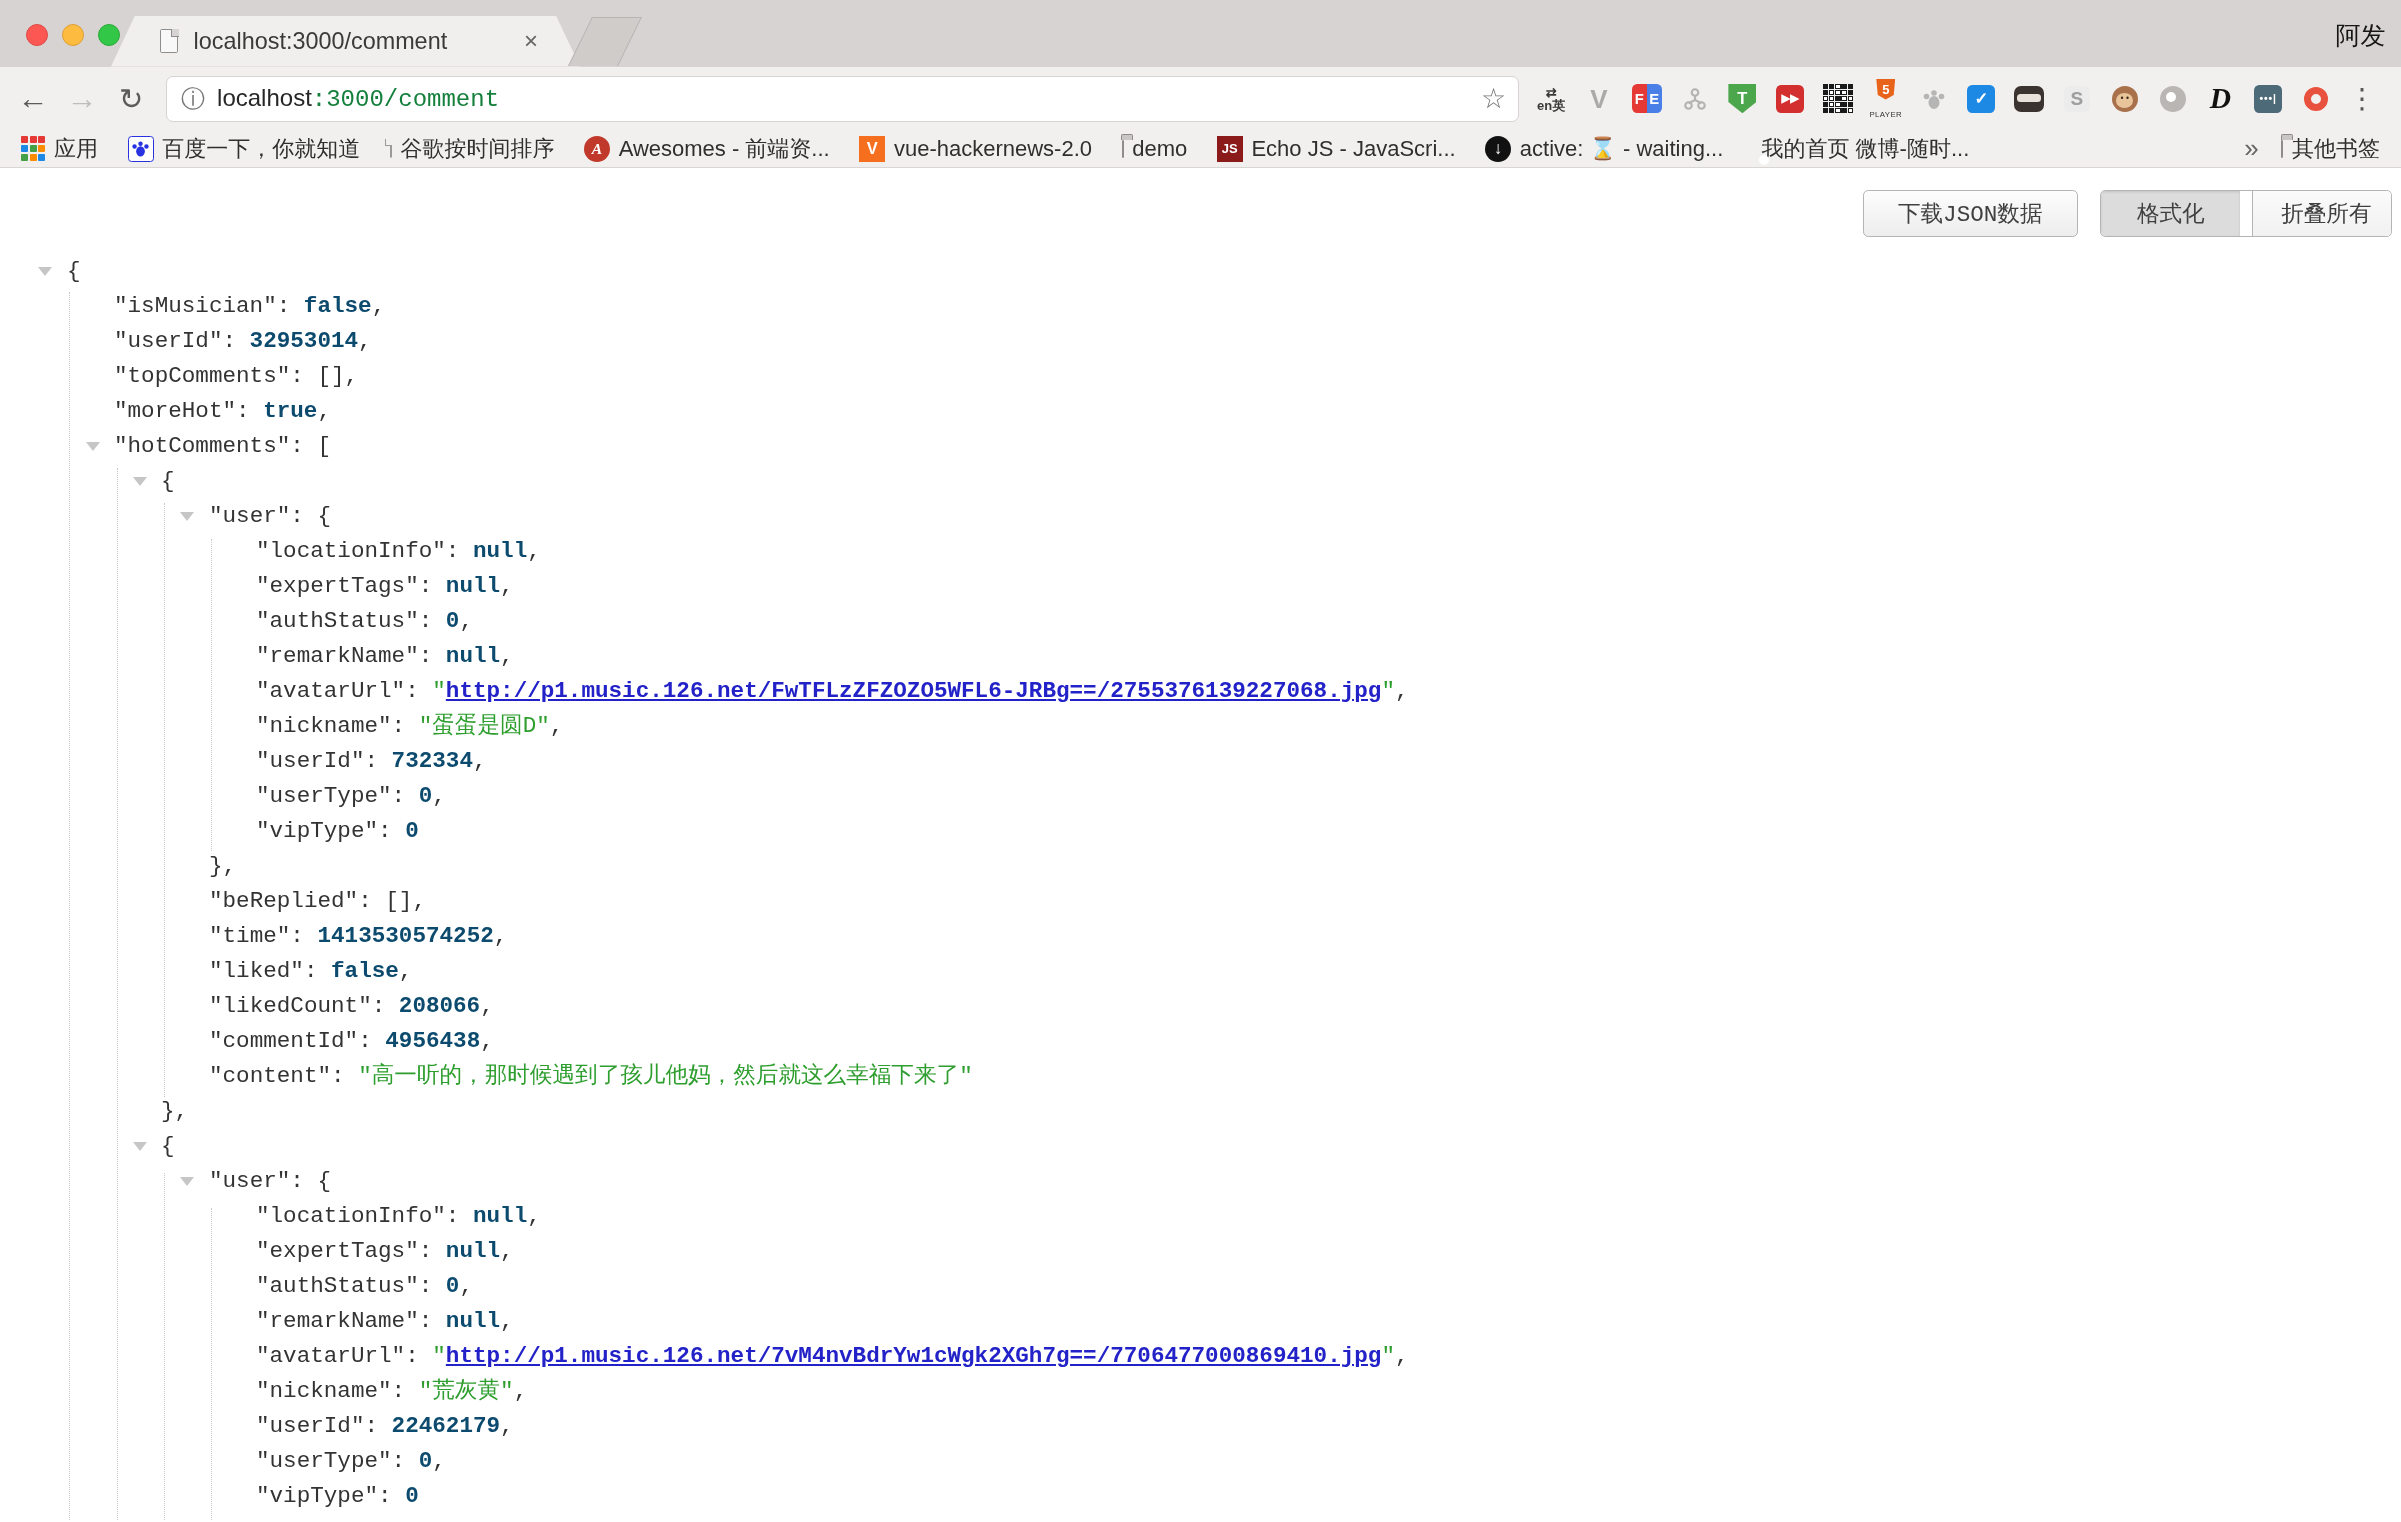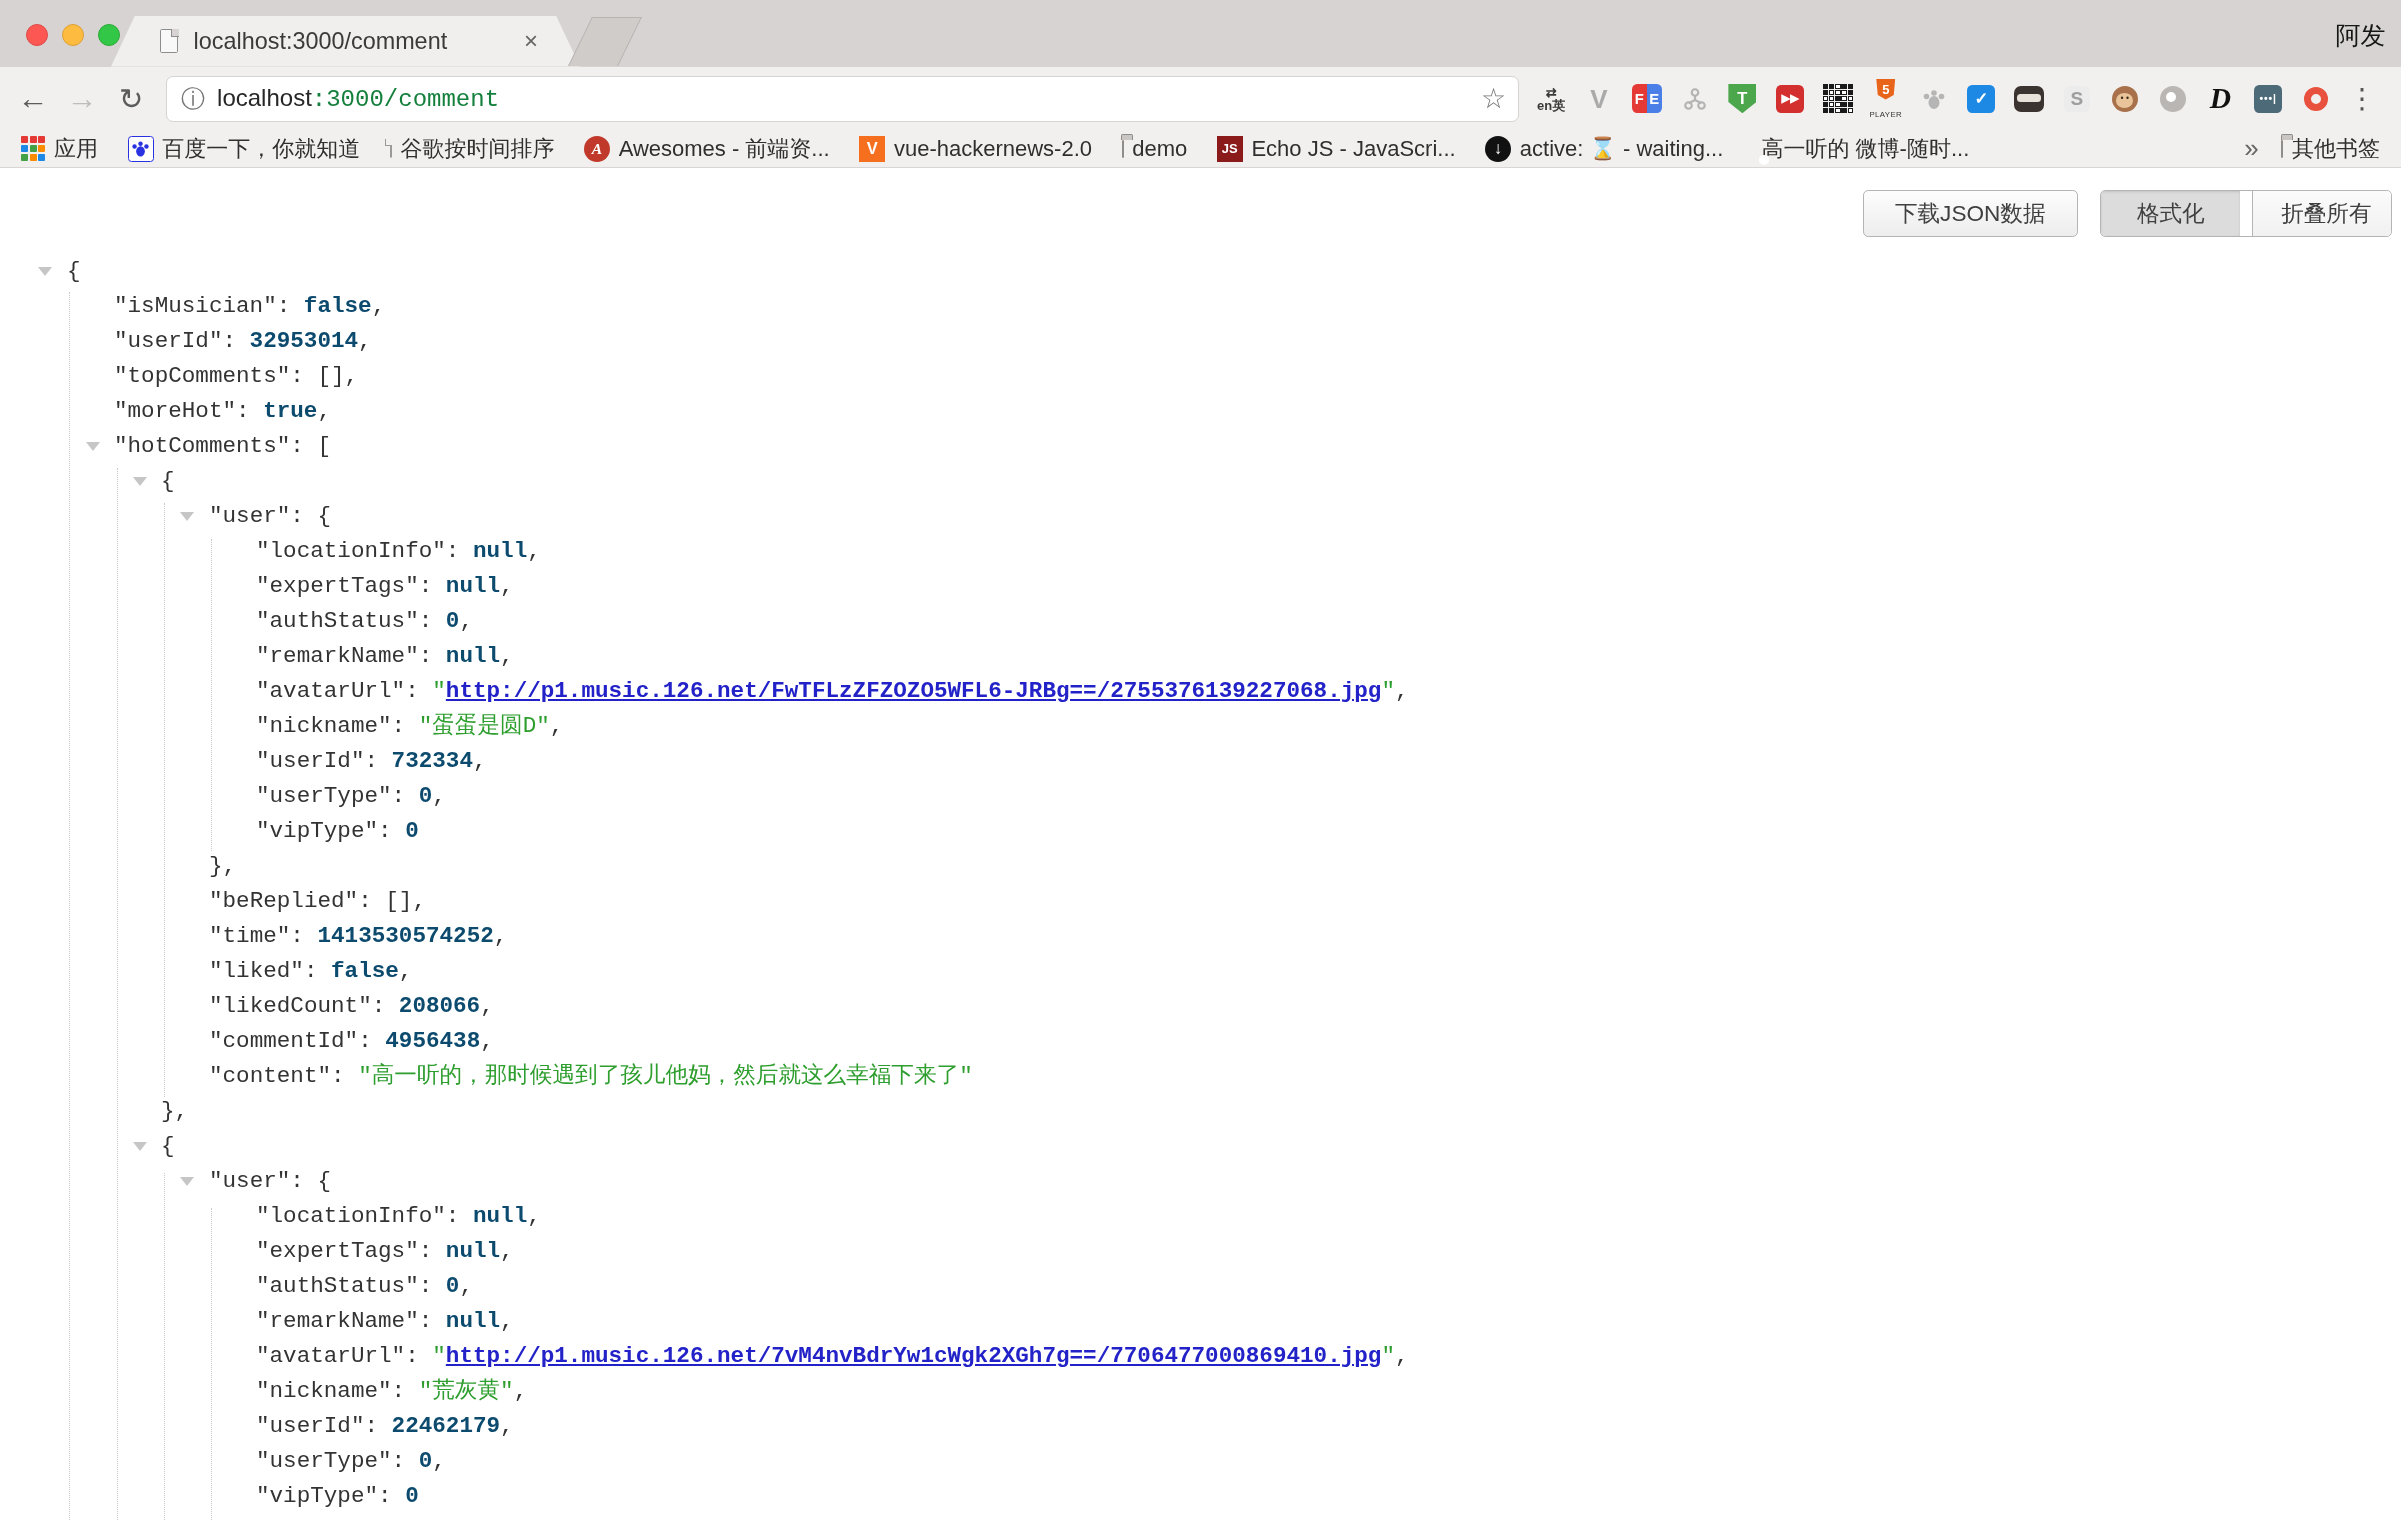--- a/index.html
+++ b/index.html
@@ -90,21 +90,21 @@
   .ico-sq { width:26px; height:26px; display:flex; align-items:center; justify-content:center; color:#fff; font-weight:bold; }
   .ico-folder { width:26px; height:19px; background:#c9c6c3; border:1.7px solid #8f8c89; border-radius:1.7px; position:relative; margin-top:3.5px; }
   .ico-folder:before { content:""; position:absolute; left:-1.7px; top:-7px; width:10.4px; height:5.2px; background:#c9c6c3;
                        border:1.7px solid #8f8c89; border-bottom:none; border-radius:1.7px 1.7px 0 0; }
 
   
   .page { position:absolute; left:0; top:169px; width:2401px; height:1354px; background:#fff; }
   .controls { position:absolute; right:8.7px; top:21px; display:flex; align-items:flex-start; }
   .btn { height:47px; border:0.9px solid #b4b4b4; border-radius:5.2px; background:linear-gradient(#fdfdfd,#ededed);
          font-size:22.6px; color:#404040; display:flex; align-items:center; justify-content:center; cursor:pointer; }
-  .btn-download { width:215px; margin-right:22.6px; }
+  .btn-download { width:215px; margin-right:22.6px;font-family:Liberation Mono, monospace; }
   .segmented { display:flex; height:47px; border:0.9px solid #b4b4b4; border-radius:5.2px; overflow:hidden;gap:12px; }
   .seg { width:139px; display:flex; align-items:center; justify-content:center; font-size:22.6px; color:#404040; cursor:pointer; }
   .seg.active { background:#dcdcdc; box-shadow:inset 0 0.9px 2.6px rgba(0,0,0,.12); }
   .seg.plain { background:linear-gradient(#fbfbfb,#f1f1f1); border-left:0.9px solid #b4b4b4;padding-left:8px; }
 
   
   .json-tree { position:absolute; left:0; top:85px; width:2401px; height:1268px; overflow:hidden;
                font-family:"Liberation Mono", monospace; font-size:22.6px; }
   .jline { position:relative; height:35px; line-height:35px; white-space:nowrap; }
   .tri { position:absolute; top:13px; width:0; height:0; border-left:7px solid transparent;
@@ -299,21 +299,21 @@
       <span class="bm-label">Echo JS - JavaScri...</span>
     </div>
     <div class="bm">
       <span>
         <span class="ico-round" style="background:#111;font-size:17.4px">↓</span>
       </span>
       <span class="bm-label">active: ⌛ - waiting...</span>
     </div>
     <div class="bm">
       <span><span class="x-eye" style="background:#e6392d"></span></span>
-      <span class="bm-label">高一听的 微博-随时...</span>
+      <span class="bm-label">我的首页 微博-随时...</span>
     </div>
     <span class="bm-spacer"></span>
     <span class="bm-chevron">»</span>
     <div class="bm" style="margin-right: 0px;">
       <span><span class="ico-folder"></span></span>
       <span class="bm-label">其他书签</span>
     </div>
   </div>
 
 <div class="page">

